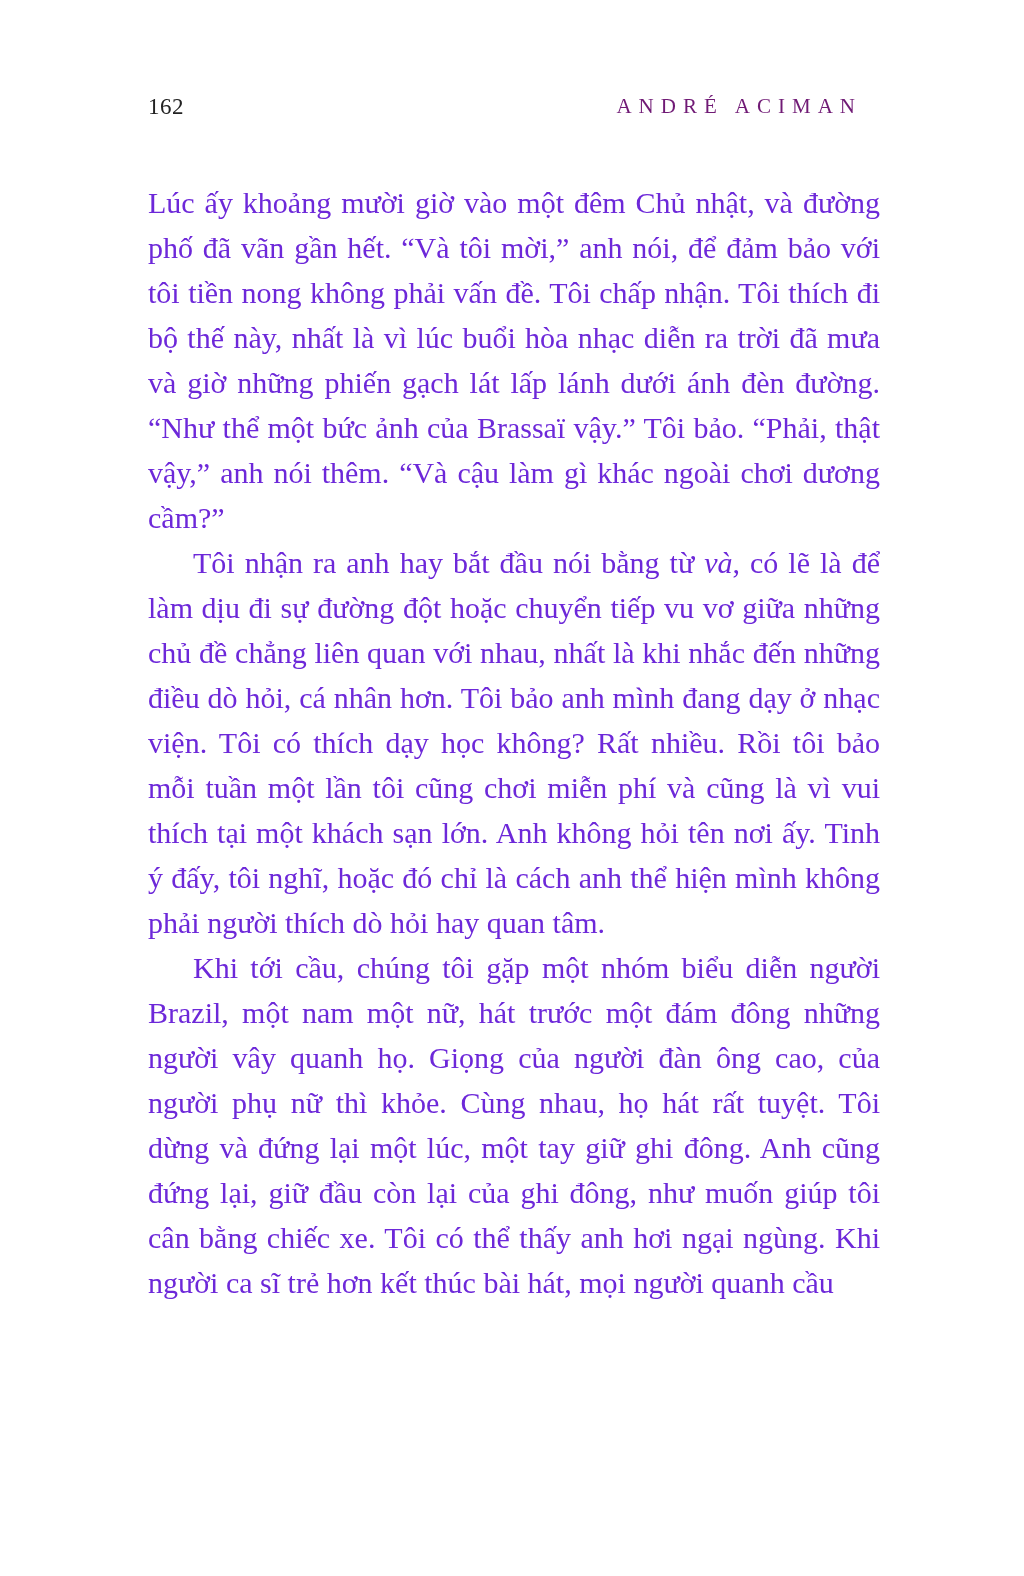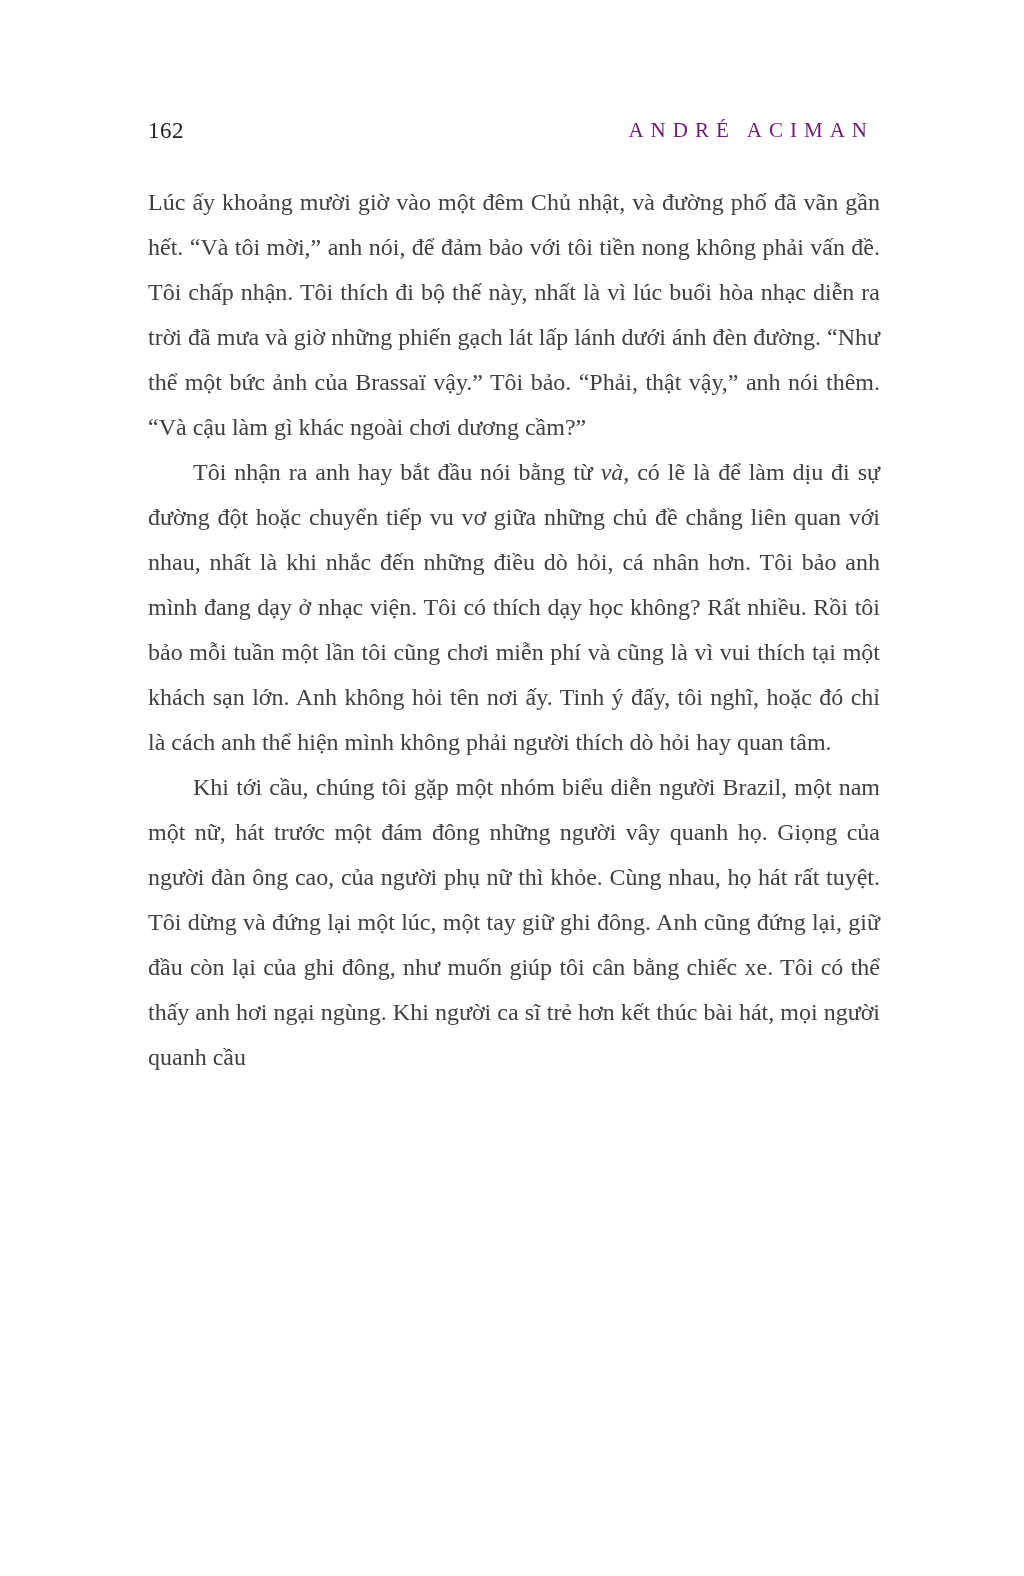--- a/index.html
+++ b/index.html
@@ -10,23 +10,22 @@
     height: 1576px;
     background: #ffffff;
     color: #1c1c1c;
     font-family: "Liberation Serif", serif;
     overflow: hidden;
   }
   .running-head {
     position: absolute;
     top: 92px;
     left: 148px;
-    right: 150px;
+    right: 162px;
     height: 32px;
-    margin-top: 24px;
   }
   .page-number {
     position: absolute;
     left: 0;
     top: 2px;
     font-size: 23px;
     letter-spacing: 0.5px;
     color: #222222;
   }
   .author {
@@ -38,25 +37,25 @@
     font-size: 21px;
     letter-spacing: 7px;
     color: #701a75;
     text-transform: uppercase;
   }
   .body-text {
     position: absolute;
     top: 180px;
     left: 148px;
     width: 732px;
-    font-size: 24px;
+    font-size: 30px;
     line-height: 45px;
     text-align: justify;
     text-justify: inter-word;
-    color: #404040;
+    color: #6d28d9;
   }
   .para { text-indent: 0; }
   .para.indent { text-indent: 45px; }
   .para em { }
 </style>
 </head>
 <body>
 
 <div class="page">
   <header class="running-head">

